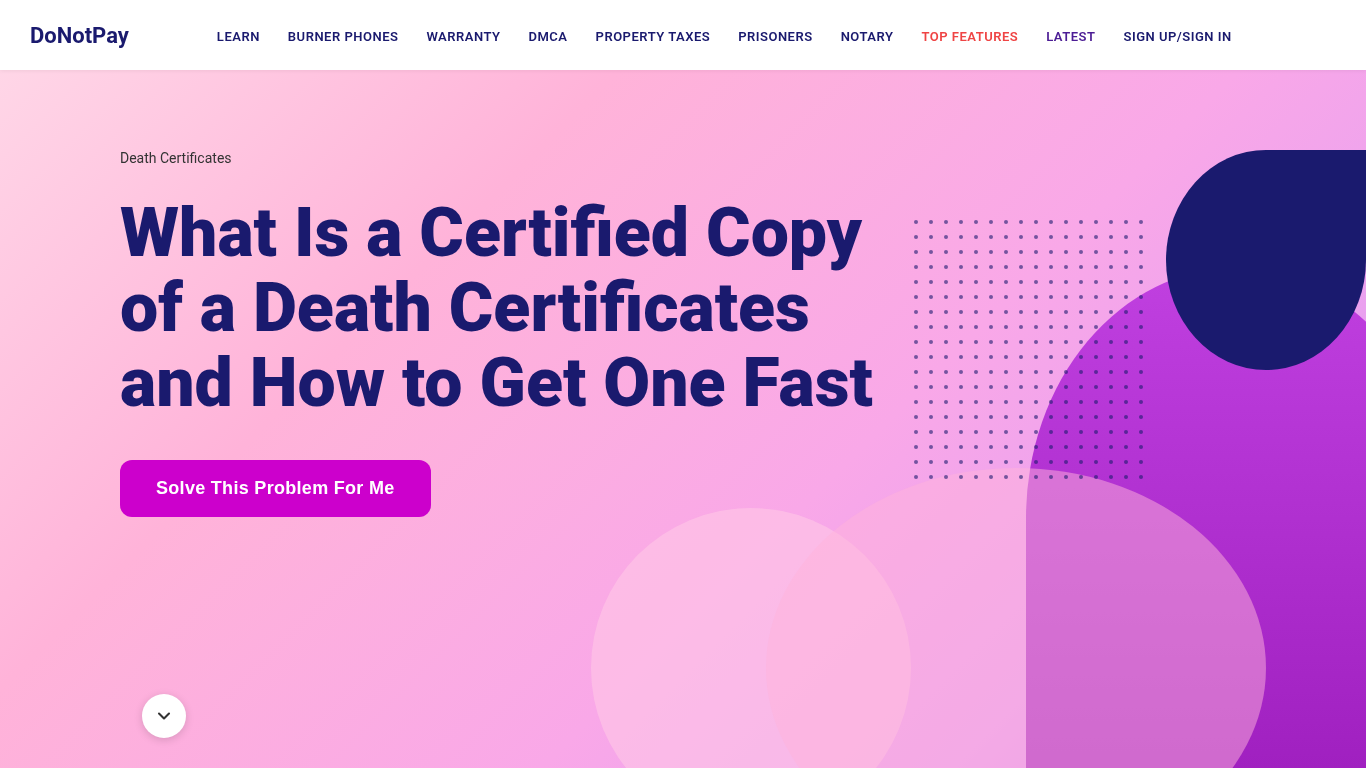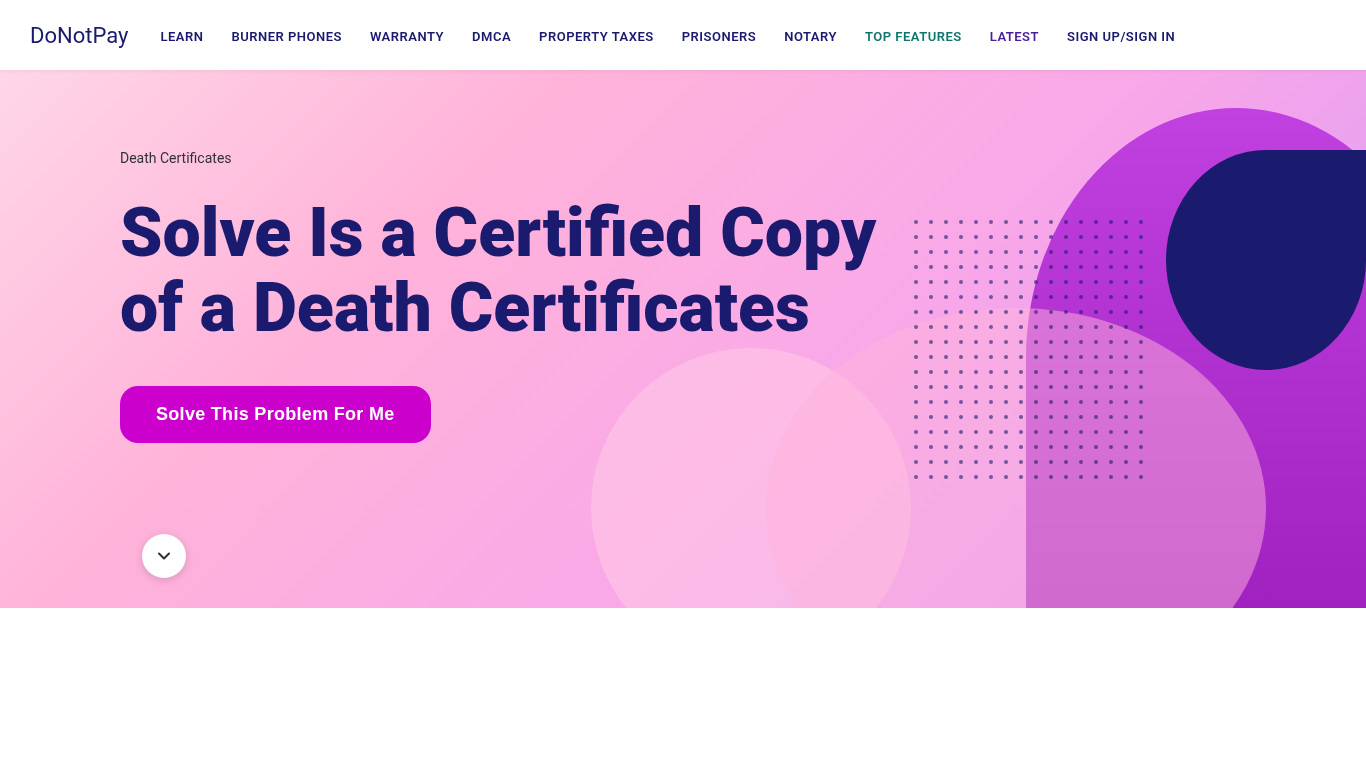--- a/index.html
+++ b/index.html
@@ -23,23 +23,23 @@
       padding: 0 30px;
       height: 70px;
       background: #fff;
       position: relative;
       z-index: 10;
       box-shadow: 0 1px 4px rgba(0,0,0,0.06);
     }
 
     .logo {
       font-size: 22px;
-      font-weight: 400;
+      font-weight: 700;
       color: #1a1a6e;
-      margin-right: 32px;
+      margin-right: 88px;
       text-decoration: none;
       white-space: nowrap;
     }
 
     .nav-links {
       display: flex;
       align-items: flex-end;
       gap: 28px;
       list-style: none;
     }
@@ -47,32 +47,32 @@
     .nav-links a {
       text-decoration: none;
       font-size: 13px;
       font-weight: 600;
       color: #1a1a6e;
       text-transform: uppercase;
       letter-spacing: 0.5px;
     }
 
     .nav-links a.top-features {
-      color: #0f766e;
+      color: #ef4444;
     }
 
     .nav-links a.latest {
       color: #4c1d95;
     }
 
     
     .hero {
       position: relative;
       width: 1366px;
-      height: 538px;
+      height: 698px;
       background: linear-gradient(135deg, #ffd6e7 0%, #ffb3d9 30%, #f9a8e8 60%, #e8a0f0 80%, #d080f0 100%);
       overflow: hidden;
     }
 
     
     .blob-pink-circle {
       position: absolute;
       width: 320px;
       height: 320px;
       background: rgba(255, 200, 230, 0.6);
@@ -136,21 +136,21 @@
       max-width: 760px;
     }
 
     .cta-button {
       display: inline-block;
       background: #cc00cc;
       color: #fff;
       font-size: 18px;
       font-weight: 700;
       padding: 18px 36px;
-      border-radius: 18px;
+      border-radius: 12px;
       border: none;
       cursor: pointer;
       text-decoration: none;
       letter-spacing: 0.3px;
     }
 
     
     .scroll-down {
       position: absolute;
       bottom: 30px;
@@ -510,22 +510,23 @@
         <div class="dot"></div>
         <div class="dot"></div>
         <div class="dot"></div>
         <div class="dot"></div>
       </div>
   </div>
 
   <div class="hero-content">
     <div class="breadcrumb">Death Certificates</div>
     <h1 class="hero-title">
-      <span>Solve Is a Certified Copy</span><br>
+      <span>What Is a Certified Copy</span><br>
       <span>of a Death Certificates</span><br>
+      <span>and How to Get One Fast</span>
     </h1>
     <button class="cta-button">Solve This Problem For Me</button>
   </div>
 
   <div class="scroll-down">
     <svg viewBox="0 0 24 24" fill="none" stroke="#333" stroke-width="2.5" stroke-linecap="round" stroke-linejoin="round">
       <polyline points="6 9 12 15 18 9"></polyline>
     </svg>
   </div>
 </section>

